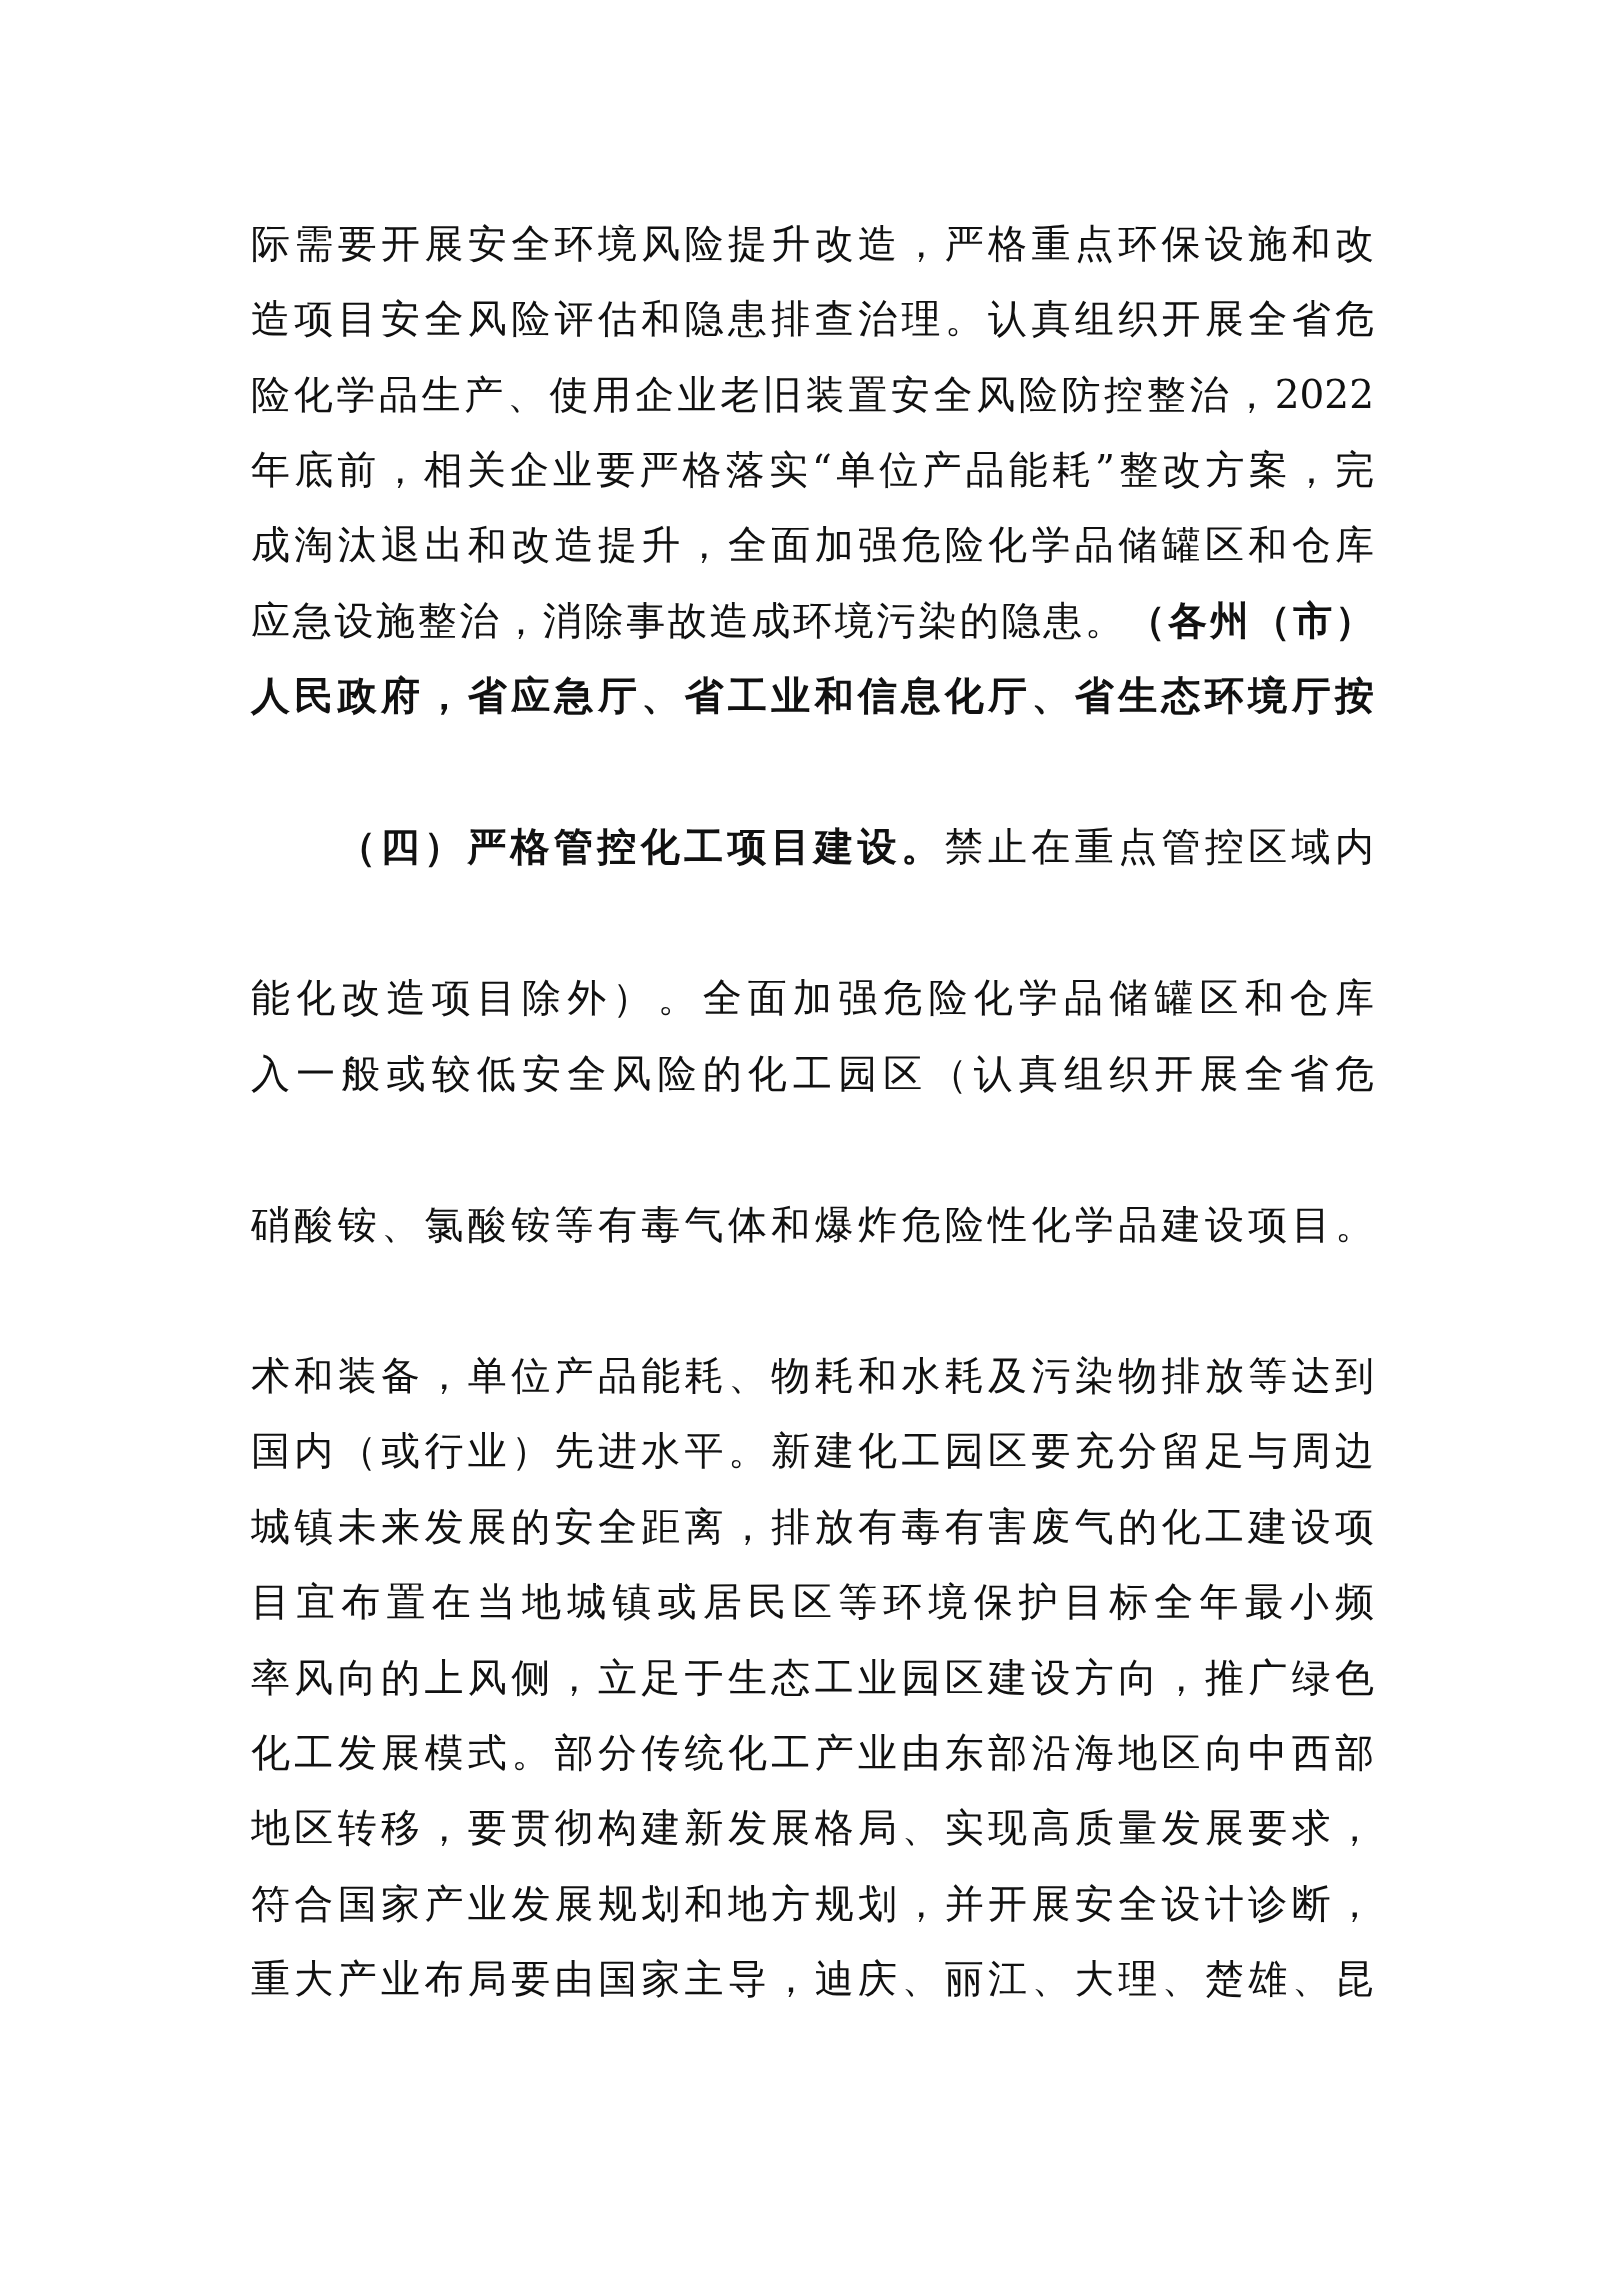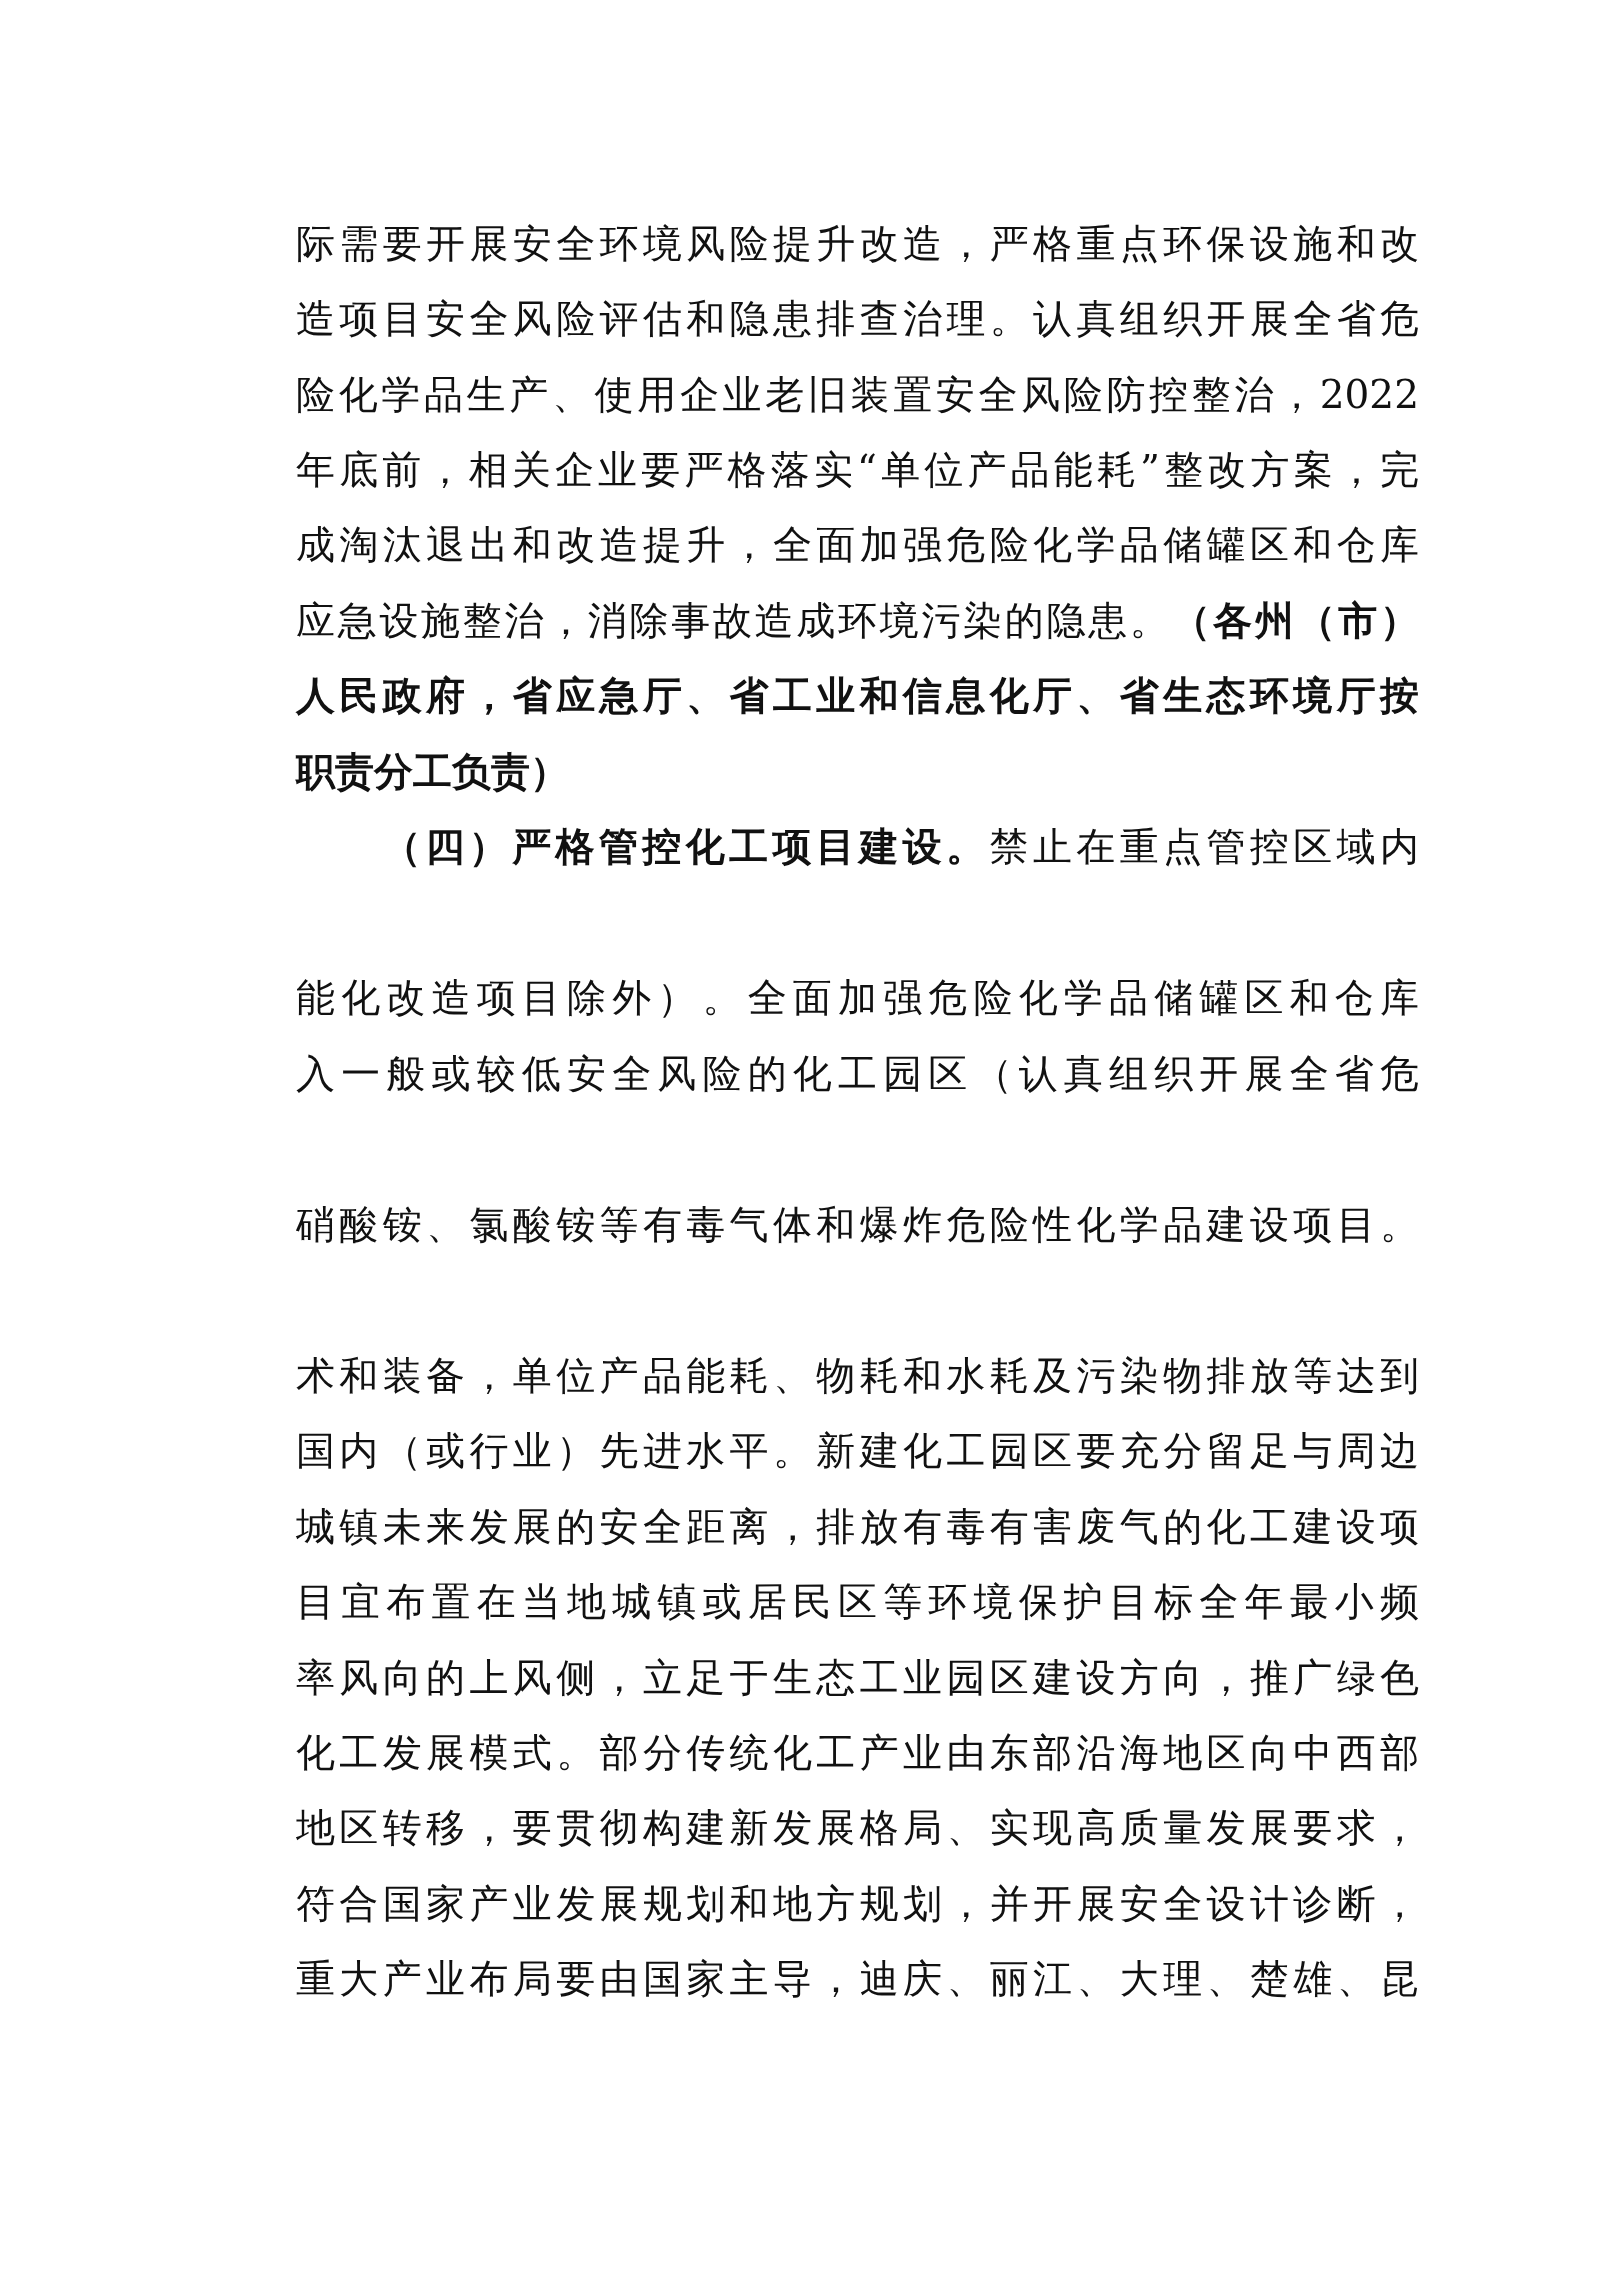--- a/index.html
+++ b/index.html
@@ -11,21 +11,20 @@
     width: 1123px;
     height: 49px;
     font-family: "DejaVu Serif", "Liberation Serif", serif;
     font-size: 39px;
     line-height: 49px;
     color: #111111;
     white-space: nowrap;
     text-align: justify;
     text-align-last: justify;
     letter-spacing: 0;
-    margin-left: 45px;
   }
   .line.last { text-align-last: left; }
   .line.indent { left: 337px; width: 1037px; }
   .bold { font-family: Liberation Serif, serif; font-weight: bold; }
   .kai { font-family: "DejaVu Serif", "Liberation Serif", serif; font-weight: bold; }
   .seg { display: inline; }
 </style>
 </head>
 <body>
 
@@ -33,21 +32,20 @@
 
   <div class="line" style="top:219px">际需要开展安全环境风险提升改造，严格重点环保设施和改</div>
   <div class="line" style="top:294px">造项目安全风险评估和隐患排查治理。认真组织开展全省危</div>
   <div class="line" style="top:370px">险化学品生产、使用企业老旧装置安全风险防控整治，2022</div>
   <div class="line" style="top:445px">年底前，相关企业要严格落实“单位产品能耗”整改方案，完</div>
   <div class="line" style="top:520px">成淘汰退出和改造提升，全面加强危险化学品储罐区和仓库</div>
   <div class="line" style="top:596px">
     <span class="seg">应急设施整治，消除事故造成环境污染的隐患。</span><span class="seg bold">（各州（市）</span>
   </div>
   <div class="line bold" style="top:671px">人民政府，省应急厅、省工业和信息化厅、省生态环境厅按</div>
-  <div class="line bold last" style="top:747px">职责分工负责）</div>
 
   <div class="line indent" style="top:822px">
     <span class="seg kai">（四）严格管控化工项目建设。</span><span class="seg">禁止在重点管控区域内</span>
   </div>
   <div class="line" style="top:973px">能化改造项目除外）。全面加强危险化学品储罐区和仓库</div>
   <div class="line" style="top:1049px">入一般或较低安全风险的化工园区（认真组织开展全省危</div>
   <div class="line" style="top:1200px">硝酸铵、氯酸铵等有毒气体和爆炸危险性化学品建设项目。</div>
   <div class="line" style="top:1351px">术和装备，单位产品能耗、物耗和水耗及污染物排放等达到</div>
   <div class="line" style="top:1426px">国内（或行业）先进水平。新建化工园区要充分留足与周边</div>
   <div class="line" style="top:1502px">城镇未来发展的安全距离，排放有毒有害废气的化工建设项</div>

